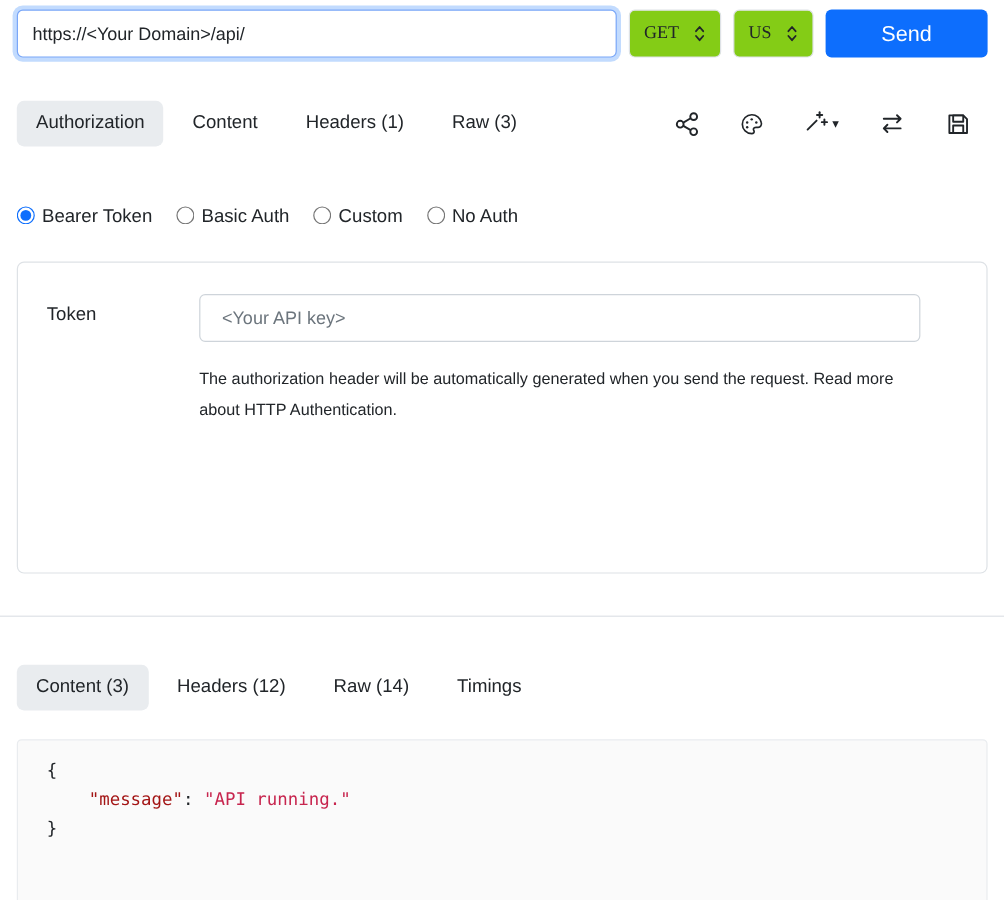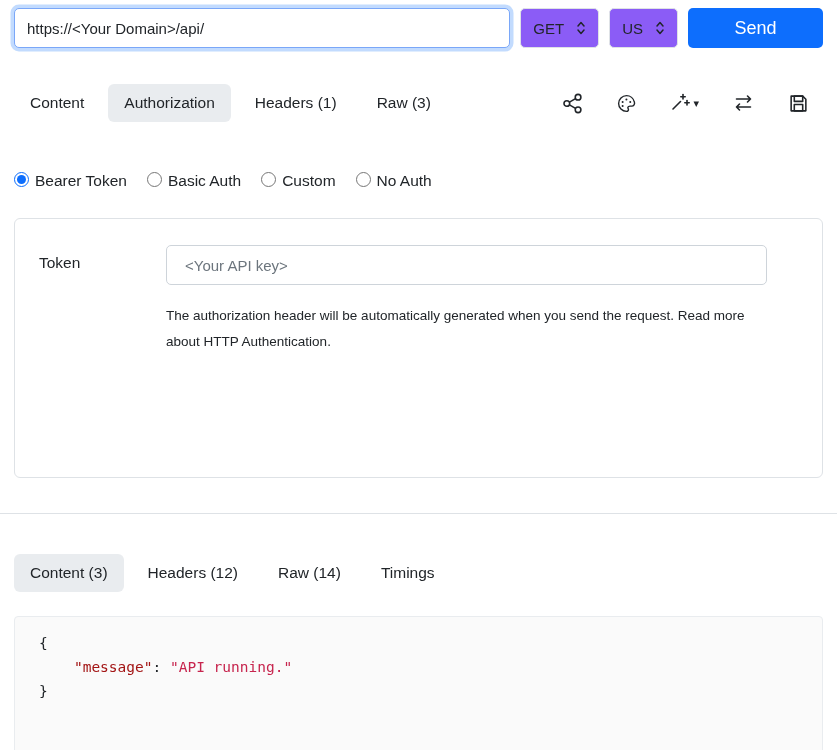--- a/index.html
+++ b/index.html
@@ -16,21 +16,21 @@
   .request-bar { display: flex; gap: 10px; align-items: stretch; }
   .url-input {
     flex: 1; height: 40px; border: 1px solid #7aa7f8; border-radius: 5px;
     padding: 0 12px; font-size: 15px; color: #212529; outline: none;
     box-shadow: 0 0 0 3.5px rgba(13,110,253,.25);
     font-family: "Liberation Sans", sans-serif;
   }
   .select-control {
     display: flex; align-items: center; gap: 12px;
     border: 1px solid #dee2e6; border-radius: 5px;
-    padding: 0 12px; height: 40px; background: #8b5cf6; cursor: pointer;
+    padding: 0 12px; height: 40px; background: #84cc16; cursor: pointer; font-family: Liberation Serif, serif;
   }
   .select-control .updown { display: flex; align-items: center; }
   .send-btn {
     width: 135px; height: 40px; background: var(--accent, #0d6efd); color: #fff;
     border: none; border-radius: 5px; font-size: 18px; cursor: pointer;
     font-family: "Liberation Sans", sans-serif;
   }
 
   
   .tabs-row { display: flex; align-items: center; justify-content: space-between; margin-top: 36px; }
@@ -105,22 +105,22 @@
             <path d="M2 6l3-3.5L8 6"></path>
             <path d="M2 10l3 3.5L8 10"></path>
           </svg>
       </span>
     </div>
     <button class="send-btn">Send</button>
   </div>
 
   <div class="tabs-row">
     <div class="tabs">
+      <div class="tab active">Authorization</div>
       <div class="tab">Content</div>
-      <div class="tab active">Authorization</div>
       <div class="tab">Headers (1)</div>
       <div class="tab">Raw (3)</div>
     </div>
     <div class="toolbar">
       <span class="tool">
         <svg width="21" height="21" viewBox="0 0 20 20" fill="none" stroke="#212529" stroke-width="1.5">
             <circle cx="15.3" cy="4" r="2.7"></circle>
             <circle cx="4.6" cy="10" r="2.7"></circle>
             <circle cx="15.3" cy="16" r="2.7"></circle>
             <line x1="7.1" y1="8.7" x2="12.9" y2="5.3"></line>

